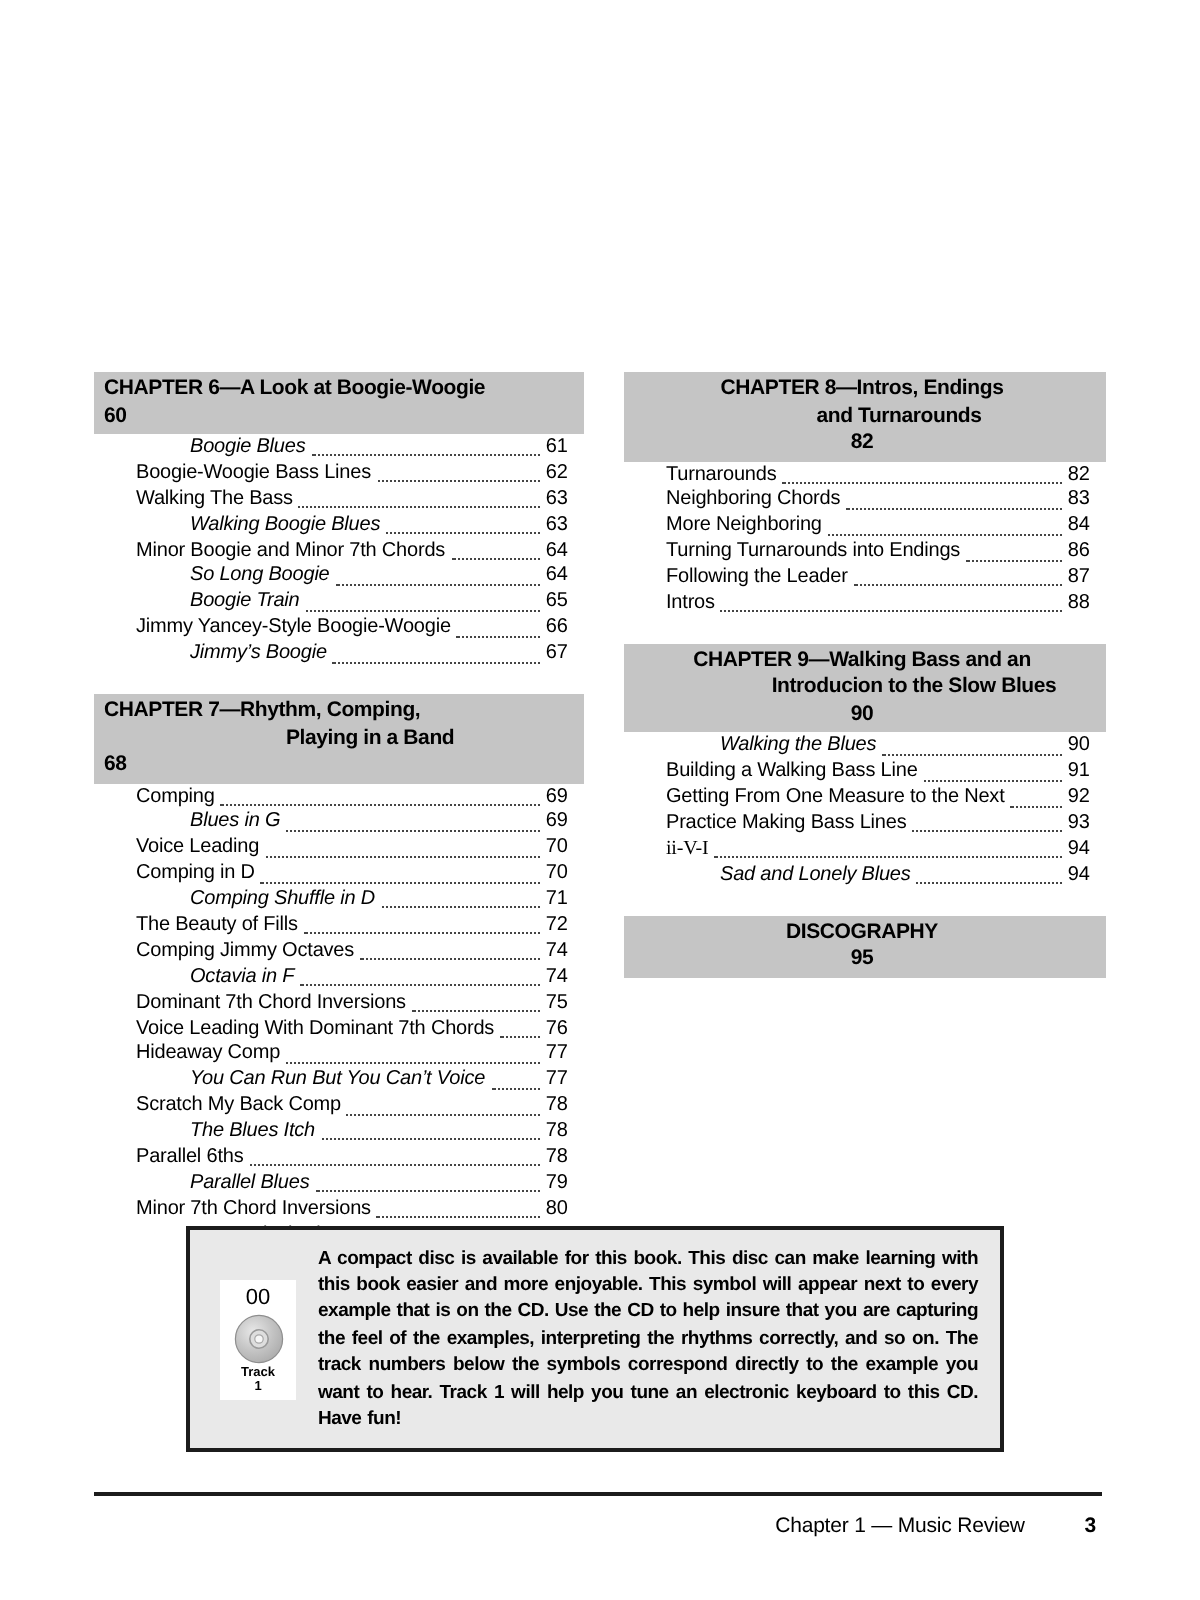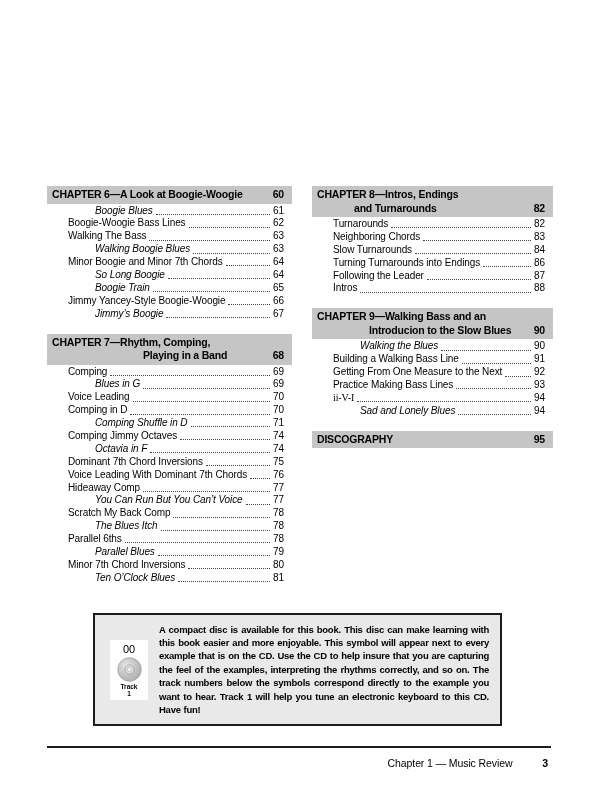--- a/index.html
+++ b/index.html
@@ -13,21 +13,21 @@
     overflow: hidden;
   }
 
   
   .toc { position: absolute; left: 47px; top: 186px; display: flex; gap: 20px; }
   #col0 { width: 245px; }
   #col1 { width: 241px; text-align: center; }
   .section + .section { margin-top: 13px; }
 
   .bar { background: #c5c5c5; padding: 2px 8px 2px 5px; }
-  .bar-row { display: flex; line-height: 13.5px; }
+  .bar-row { display: flex; line-height: 13.5px; flex-direction: column; }
   .bar-title, .bar-cont, .bar-pg {
     font-weight: bold; font-size: 10.5px; letter-spacing: -0.2px; white-space: nowrap;
   }
   .fill { flex: 1; }
   #col0 .section:nth-child(2) .bar-cont { margin-left: 91px; }
   #col1 .section:nth-child(1) .bar-cont { margin-left: 37px; }
   #col1 .section:nth-child(2) .bar-cont { margin-left: 52px; }
 
   .entries { margin-top: 1px; padding-right: 8px; margin-left: 21px; }
   .entry { display: flex; align-items: baseline; height: 12.9px; font-size: 10px; }
@@ -158,20 +158,25 @@
             <span class="t">Comping in D</span>
             <span class="lead"></span>
             <span class="pg">70</span>
           </div>
           <div class="entry sub">
             <span class="t">Comping Shuffle in D</span>
             <span class="lead"></span>
             <span class="pg">71</span>
           </div>
           <div class="entry">
+            <span class="t">The Beauty of Fills</span>
+            <span class="lead"></span>
+            <span class="pg">72</span>
+          </div>
+          <div class="entry">
             <span class="t">Comping Jimmy Octaves</span>
             <span class="lead"></span>
             <span class="pg">74</span>
           </div>
           <div class="entry sub">
             <span class="t">Octavia in F</span>
             <span class="lead"></span>
             <span class="pg">74</span>
           </div>
           <div class="entry">
@@ -244,21 +249,21 @@
             <span class="t">Turnarounds</span>
             <span class="lead"></span>
             <span class="pg">82</span>
           </div>
           <div class="entry">
             <span class="t">Neighboring Chords</span>
             <span class="lead"></span>
             <span class="pg">83</span>
           </div>
           <div class="entry">
-            <span class="t">Slow Turnarounds</span>
+            <span class="t">More Neighboring</span>
             <span class="lead"></span>
             <span class="pg">84</span>
           </div>
           <div class="entry">
             <span class="t">Turning Turnarounds into Endings</span>
             <span class="lead"></span>
             <span class="pg">86</span>
           </div>
           <div class="entry">
             <span class="t">Following the Leader</span>

